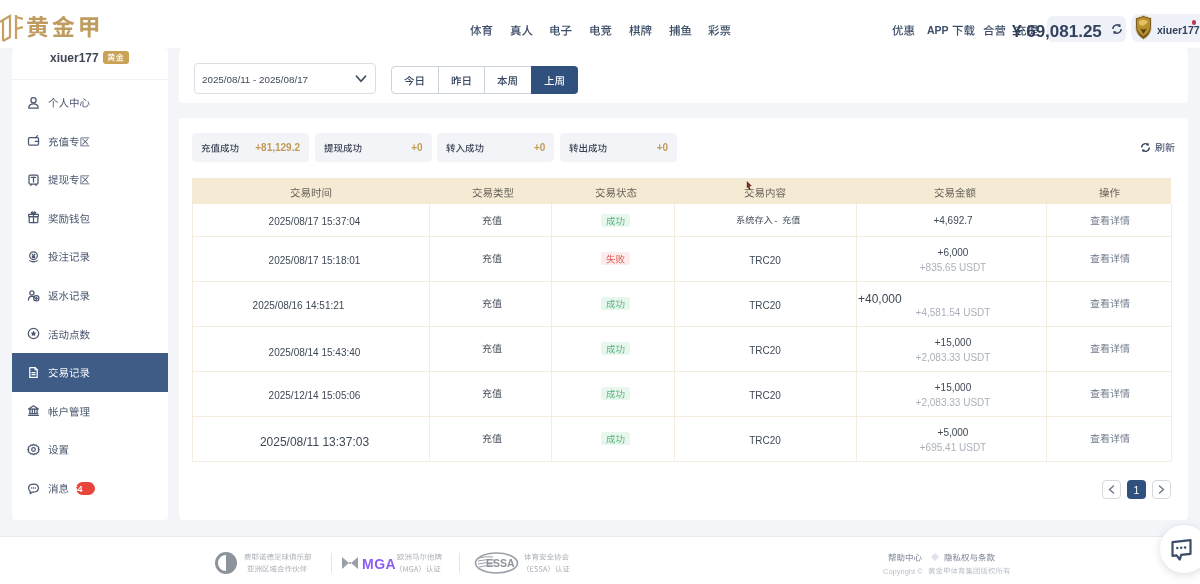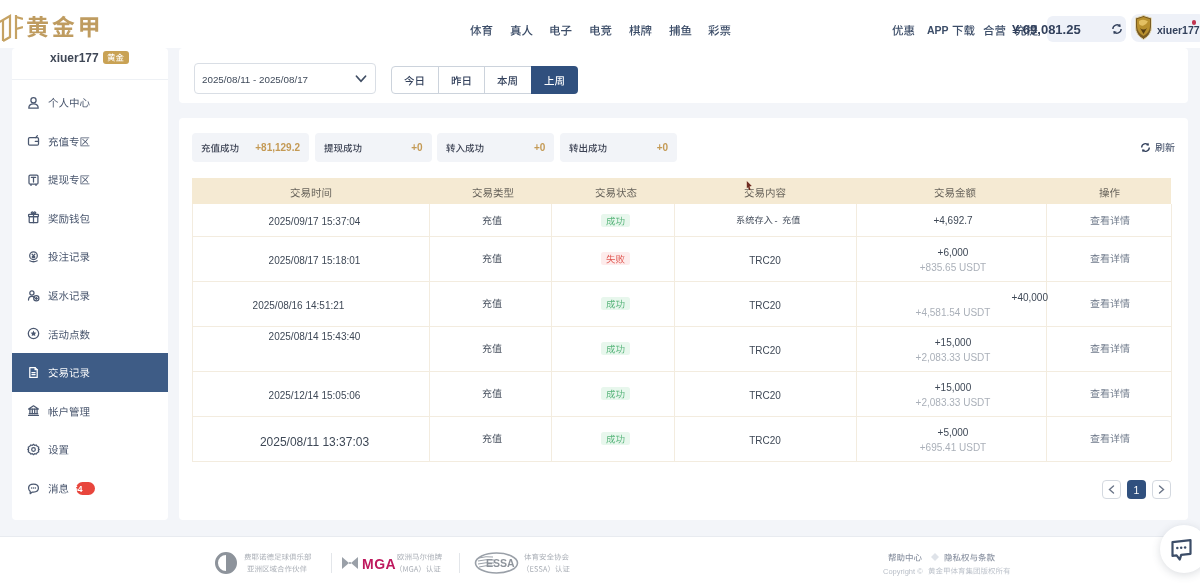--- a/index.html
+++ b/index.html
@@ -82,21 +82,21 @@
       <use href="#g21" x="1000"></use>
     </g>
   </svg>
 <svg width="23.0" height="14.4" style="position:absolute;overflow:visible;left:1014.5px;top:22.8px;">
     <g fill="#3c4d68" transform="translate(0,11.7) scale(0.011500,-0.011500)">
       <use href="#g22" x="0"></use>
       <use href="#g23" x="1000"></use>
     </g>
   </svg>
 <div class="abs" style="left:1047px;top:16px;width:79px;height:26px;background:#eef1f8;border-radius:6px"></div>
-<div class="abs" style="left:1012px;top:22px;font-weight:bold;font-size:13px;color:#33415c">¥ 69,081.25</div>
+<div class="abs" style="left:1012px;top:22px;font-weight:bold;font-size:17px;color:#33415c">¥ 69,081.25</div>
 <svg class="abs" style="left:1111px;top:23px" width="12" height="12" viewBox="0 0 13 13">
 <g stroke="#33415c" stroke-width="1.5" fill="none">
 <path d="M11 6.5 A4.5 4.5 0 0 1 3 9.3"></path>
       <path d="M2 6.5 A4.5 4.5 0 0 1 10 3.7"></path>
 </g>
     <path d="M10 0.8 L10.3 4.4 L6.8 3.4 Z" fill="#33415c"></path>
     <path d="M3 12.2 L2.7 8.6 L6.2 9.6 Z" fill="#33415c"></path>
   </svg>
 <div class="abs" style="left:1131px;top:14px;width:75px;height:28px;background:#eef1f8;border-radius:8px"></div>
 <svg class="abs" style="left:1135px;top:15px" width="17" height="25" viewBox="0 0 17 25">
@@ -466,21 +466,21 @@
 <div class="abs" style="left:1171px;top:371px;width:1px;height:45px;background:#f3ecdf"></div>
 <div class="abs" style="left:192px;top:416px;width:979px;height:1px;background:#f3ecdf"></div>
 <div class="abs" style="left:192px;top:416px;width:1px;height:45px;background:#f3ecdf"></div>
 <div class="abs" style="left:429px;top:416px;width:1px;height:45px;background:#f3ecdf"></div>
 <div class="abs" style="left:551px;top:416px;width:1px;height:45px;background:#f3ecdf"></div>
 <div class="abs" style="left:674px;top:416px;width:1px;height:45px;background:#f3ecdf"></div>
 <div class="abs" style="left:856px;top:416px;width:1px;height:45px;background:#f3ecdf"></div>
 <div class="abs" style="left:1046px;top:416px;width:1px;height:45px;background:#f3ecdf"></div>
 <div class="abs" style="left:1171px;top:416px;width:1px;height:45px;background:#f3ecdf"></div>
 <div class="abs" style="left:192px;top:461px;width:979px;height:1px;background:#f3ecdf"></div>
-<div class="abs" style="left:196px;top:216.0px;width:237px;text-align:center;font-size:10px;color:#3e4856">2025/09/17 15:37:04</div>
+<div class="abs" style="left:196px;top:216.0px;width:237px;text-align:center;font-size:10px;color:#3e4856">2025/08/17 15:37:04</div>
 <svg width="20.0" height="12.5" style="position:absolute;overflow:visible;left:481.5px;top:213.8px;">
     <g fill="#454e5c" transform="translate(0,10.2) scale(0.010000,-0.010000)">
       <use href="#g30" x="0"></use>
       <use href="#g31" x="1000"></use>
     </g>
   </svg>
 <div class="abs" style="left:600.5px;top:213.5px;width:29px;height:13px;background:#e8f7ed;border-radius:2.5px"></div>
 <svg width="19.0" height="11.9" style="position:absolute;overflow:visible;left:605.5px;top:214.6px;">
     <g fill="#57b47a" transform="translate(0,9.7) scale(0.009500,-0.009500)">
       <use href="#g87" x="0"></use>
@@ -544,31 +544,31 @@
     </g>
   </svg>
 <div class="abs" style="left:600.5px;top:297.0px;width:29px;height:13px;background:#e8f7ed;border-radius:2.5px"></div>
 <svg width="19.0" height="11.9" style="position:absolute;overflow:visible;left:605.5px;top:298.1px;">
     <g fill="#57b47a" transform="translate(0,9.7) scale(0.009500,-0.009500)">
       <use href="#g87" x="0"></use>
       <use href="#g88" x="1000"></use>
     </g>
   </svg>
 <div class="abs" style="left:674px;top:299.5px;width:182px;text-align:center;font-size:10px;color:#3e4856">TRC20</div>
-<div class="abs" style="left:858px;top:291.5px;width:190px;text-align:right;font-size:10px;color:#3e4856">+40,000</div>
+<div class="abs" style="left:858px;top:291.5px;width:190px;text-align:left;font-size:12px;color:#3e4856">+40,000</div>
 <div class="abs" style="left:858px;top:306.5px;width:190px;text-align:center;font-size:10px;color:#aab0b9">+4,581.54 USDT</div>
 <svg width="40.0" height="12.5" style="position:absolute;overflow:visible;left:1090.0px;top:297.2px;">
     <g fill="#6d7889" transform="translate(0,10.2) scale(0.010000,-0.010000)">
       <use href="#g93" x="0"></use>
       <use href="#g94" x="1000"></use>
       <use href="#g95" x="2000"></use>
       <use href="#g96" x="3000"></use>
     </g>
   </svg>
-<div class="abs" style="left:196px;top:331px;width:237px;text-align:center;font-size:10px;color:#3e4856">2025/08/14 15:43:40</div>
+<div class="abs" style="left:196px;top:347px;width:237px;text-align:center;font-size:10px;color:#3e4856">2025/08/14 15:43:40</div>
 <svg width="20.0" height="12.5" style="position:absolute;overflow:visible;left:481.5px;top:342.2px;">
     <g fill="#454e5c" transform="translate(0,10.2) scale(0.010000,-0.010000)">
       <use href="#g30" x="0"></use>
       <use href="#g31" x="1000"></use>
     </g>
   </svg>
 <div class="abs" style="left:600.5px;top:342.0px;width:29px;height:13px;background:#e8f7ed;border-radius:2.5px"></div>
 <svg width="19.0" height="11.9" style="position:absolute;overflow:visible;left:605.5px;top:343.1px;">
     <g fill="#57b47a" transform="translate(0,9.7) scale(0.009500,-0.009500)">
       <use href="#g87" x="0"></use>
@@ -675,21 +675,21 @@
       <use href="#g112" x="6000"></use>
       <use href="#g113" x="7000"></use>
     </g>
   </svg>
 <div class="abs" style="left:331px;top:553px;width:1px;height:20px;background:#e3e6ea"></div>
 <svg class="abs" style="left:341px;top:555px" width="18" height="16" viewBox="0 0 18 16">
 <path d="M1 2 L8 8 L1 14 Z" fill="#9aa0a8"></path>
     <path d="M17 2 L10 8 L17 14 Z" fill="#9aa0a8"></path>
 <path d="M8.2 8 L9.8 8" stroke="#9aa0a8" stroke-width="2"></path>
   </svg>
-<div class="abs" style="left:362px;top:556px;font-weight:bold;font-size:14px;color:#be185d;letter-spacing:0.5px">MGA</div>
+<div class="abs" style="left:362px;top:556px;font-weight:bold;font-size:14px;color:#8b5cf6;letter-spacing:0.5px">MGA</div>
 <svg width="45.0" height="9.4" style="position:absolute;overflow:visible;left:397.0px;top:552.3px;">
     <g fill="#a6abb3" transform="translate(0,7.7) scale(0.007500,-0.007500)">
       <use href="#g114" x="0"></use>
       <use href="#g109" x="1000"></use>
       <use href="#g115" x="2000"></use>
       <use href="#g116" x="3000"></use>
       <use href="#g117" x="4000"></use>
       <use href="#g118" x="5000"></use>
     </g>
   </svg>

